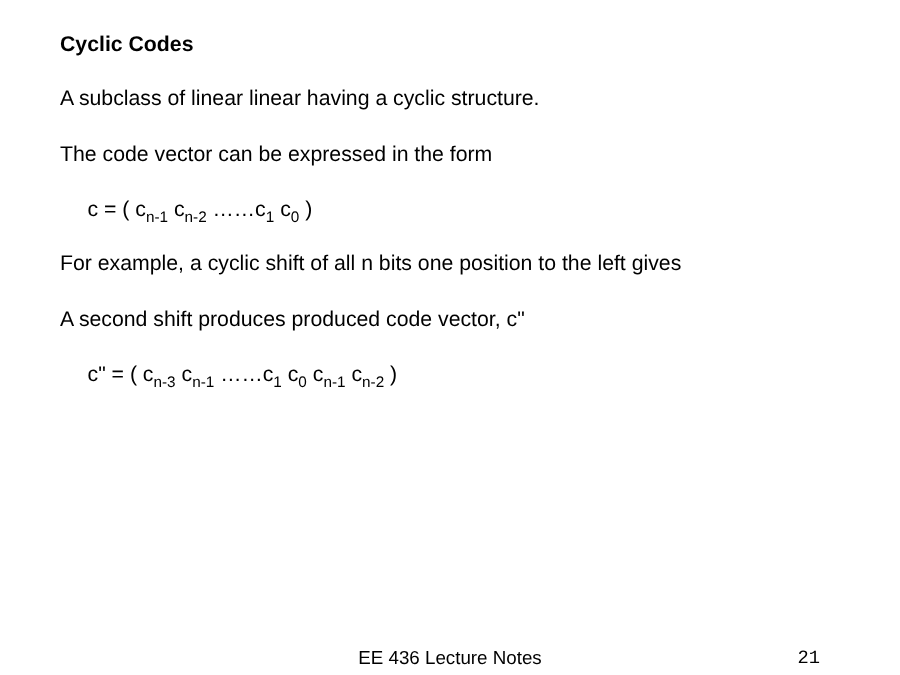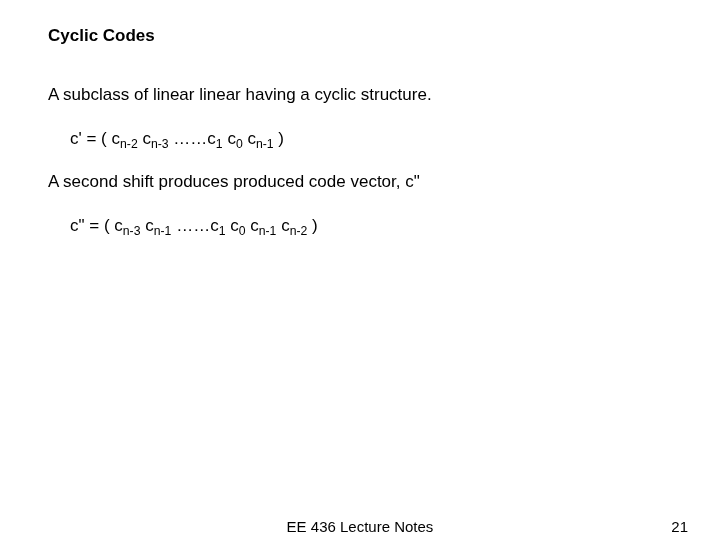--- a/index.html
+++ b/index.html
@@ -12,21 +12,21 @@
     color: #000;
     background: #fff;
     position: relative;
     box-sizing: border-box;
   }
   .page {
     padding: 26px 48px 0 48px;
   }
   .title {
     font-weight: bold;
-    margin-bottom: 38px;
+    margin-bottom: 22px;
   }
   .para {
     margin-bottom: 22px;
     line-height: 1.35;
   }
   .para-tight {
     margin-bottom: 4px;
     line-height: 1.35;
   }
   .eq {
@@ -48,37 +48,40 @@
     font-size: 15px;
   }
   .footer-center {
     position: absolute;
     left: 50%;
     transform: translateX(-50%);
     text-align: center;
   }
   .footer-right {
     position: absolute;
-    right: 32px;
+    right: 64px;
+    font-family: Liberation Mono, monospace;
   }
 </style>
 </head>
 <body>
 
 <div class="page">
   <div class="title">Cyclic Codes</div>
 
   <div class="para">A subclass of linear linear having a cyclic structure.</div>
 
-
-
+  <div class="para">The code vector can be expressed in the form</div>
 
   <div class="eq">
-    <span>c' = ( c</span><sub>n-2</sub><span>  c</span><sub>n-3</sub><span>  ……c</span><sub>1</sub><span> c</span><sub>0</sub><span>  c</span><sub>n-1</sub><span> )</span>
+    <span>c = ( c</span><sub>n-1</sub><span>  c</span><sub>n-2</sub><span>  ……c</span><sub>1</sub><span> c</span><sub>0</sub><span> )</span>
   </div>
+
+  <div class="para">For example, a cyclic shift of all n bits one position to the left gives</div>
+
 
   <div class="para">A second shift produces produced code vector, c"</div>
 
   <div class="eq-last">
     <span>c" = ( c</span><sub>n-3</sub><span>  c</span><sub>n-1</sub><span>  ……c</span><sub>1</sub><span> c</span><sub>0</sub><span>  c</span><sub>n-1</sub><span> c</span><sub>n-2</sub><span> )</span>
   </div>
 </div>
 
 <div class="footer">
   <span class="footer-center">EE 436 Lecture Notes</span>

